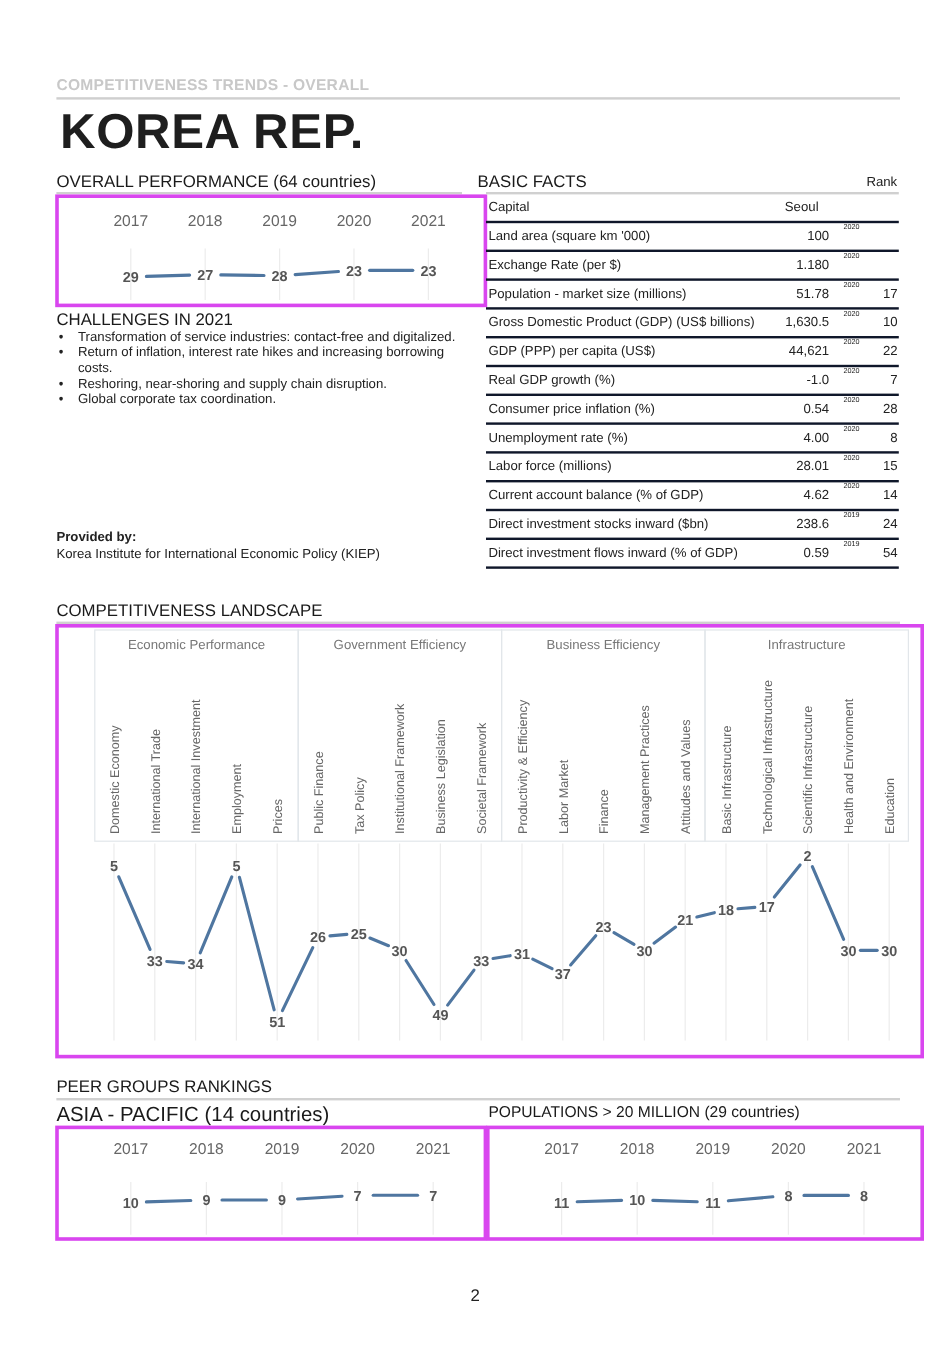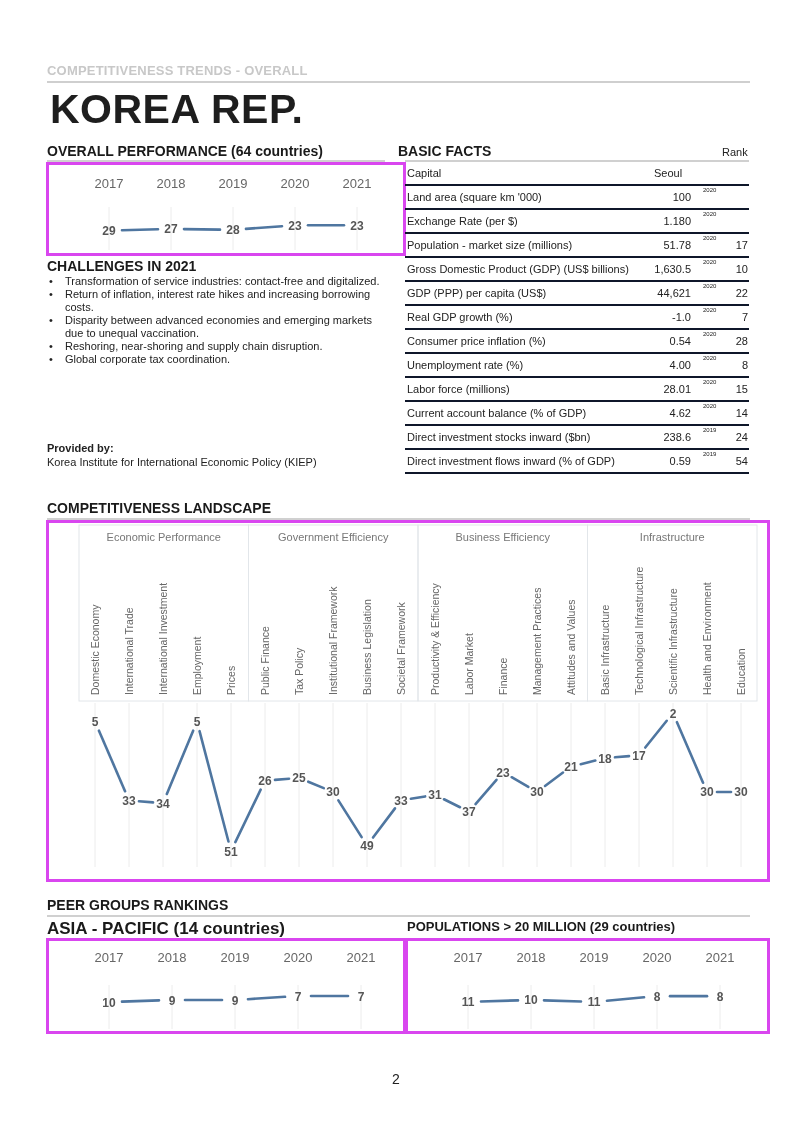--- a/index.html
+++ b/index.html
@@ -1,21 +1,21 @@
 <!DOCTYPE html>
 <html><head>
 <meta charset="utf-8">
 <style>
   html, body { margin:0; padding:0; background:#fff; }
   body { width:793px; height:1121px; position:relative; font-family:"Liberation Sans", sans-serif; color:#222; overflow:hidden; }
   .abs { position:absolute; }
   .kicker { left:47px; top:63px; font-size:13px; font-weight:bold; color:#c8c8c8; letter-spacing:0.2px; }
   .kicker-rule { left:47px; top:81px; width:703px; height:2px; background:#cfcfcf; }
   .country { left:50px; top:86px; font-size:41px; font-weight:bold; color:#1e1e1e; letter-spacing:0.5px; }
-  .sec-title { font-size:14px; font-weight:bold; color:#1a1a1a; }
+  .sec-title { font-size:14px; font-weight:normal; color:#1a1a1a; }
   .rule { height:2px; background:#d0d0d0; }
   .panel { border:3px solid #d946ef; background:#fff;padding-left:16px; }
   .ch-text { font-size:11px; color:#222; line-height:13px; }
   ul.ch { list-style:none; margin:0; padding:0; }
   ul.ch li { position:relative; padding-left:18px; }
   ul.ch li::before { content:"•"; position:absolute; left:2px; top:0; }
   .facts { left:405px; top:162px; width:344px; }
   .fact-row { position:relative; height:22px; border-bottom:2px solid #0f172a; font-size:11px; color:#222; }
   .fact-row .lbl { position:absolute; left:2px; top:5px; }
   .fact-row .val { position:absolute; right:58px; top:5px; text-align:right; }
@@ -56,21 +56,20 @@
       <text x="230" y="64.8" text-anchor="middle" font-size="12" font-weight="bold" fill="#555555">23</text>
       <text x="292" y="64.8" text-anchor="middle" font-size="12" font-weight="bold" fill="#555555">23</text>
     </svg>
 </div>
 
 <div class="abs sec-title" style="left:47px;top:258px;">CHALLENGES IN 2021</div>
 <div class="abs ch-text" style="left:47px;top:275px;width:345px;">
   <ul class="ch">
     <li>Transformation of service industries: contact-free and digitalized.</li>
     <li>Return of inflation, interest rate hikes and increasing borrowing costs.</li>
-    <li>Disparity between advanced economies and emerging markets due to unequal vaccination.</li>
     <li>Reshoring, near-shoring and supply chain disruption.</li>
     <li>Global corporate tax coordination.</li>
   </ul>
 </div>
 
 <div class="abs" style="left:47px;top:442px;font-size:11px;font-weight:bold;color:#222;">Provided by:</div>
 <div class="abs" style="left:47px;top:456px;font-size:11px;color:#222;">Korea Institute for International Economic Policy (KIEP)</div>
 
 <div class="abs sec-title" style="left:398px;top:143px;text-align:right;">BASIC FACTS</div>
 <div class="abs" style="left:722px;top:146px;font-size:11px;color:#222;">Rank</div>

